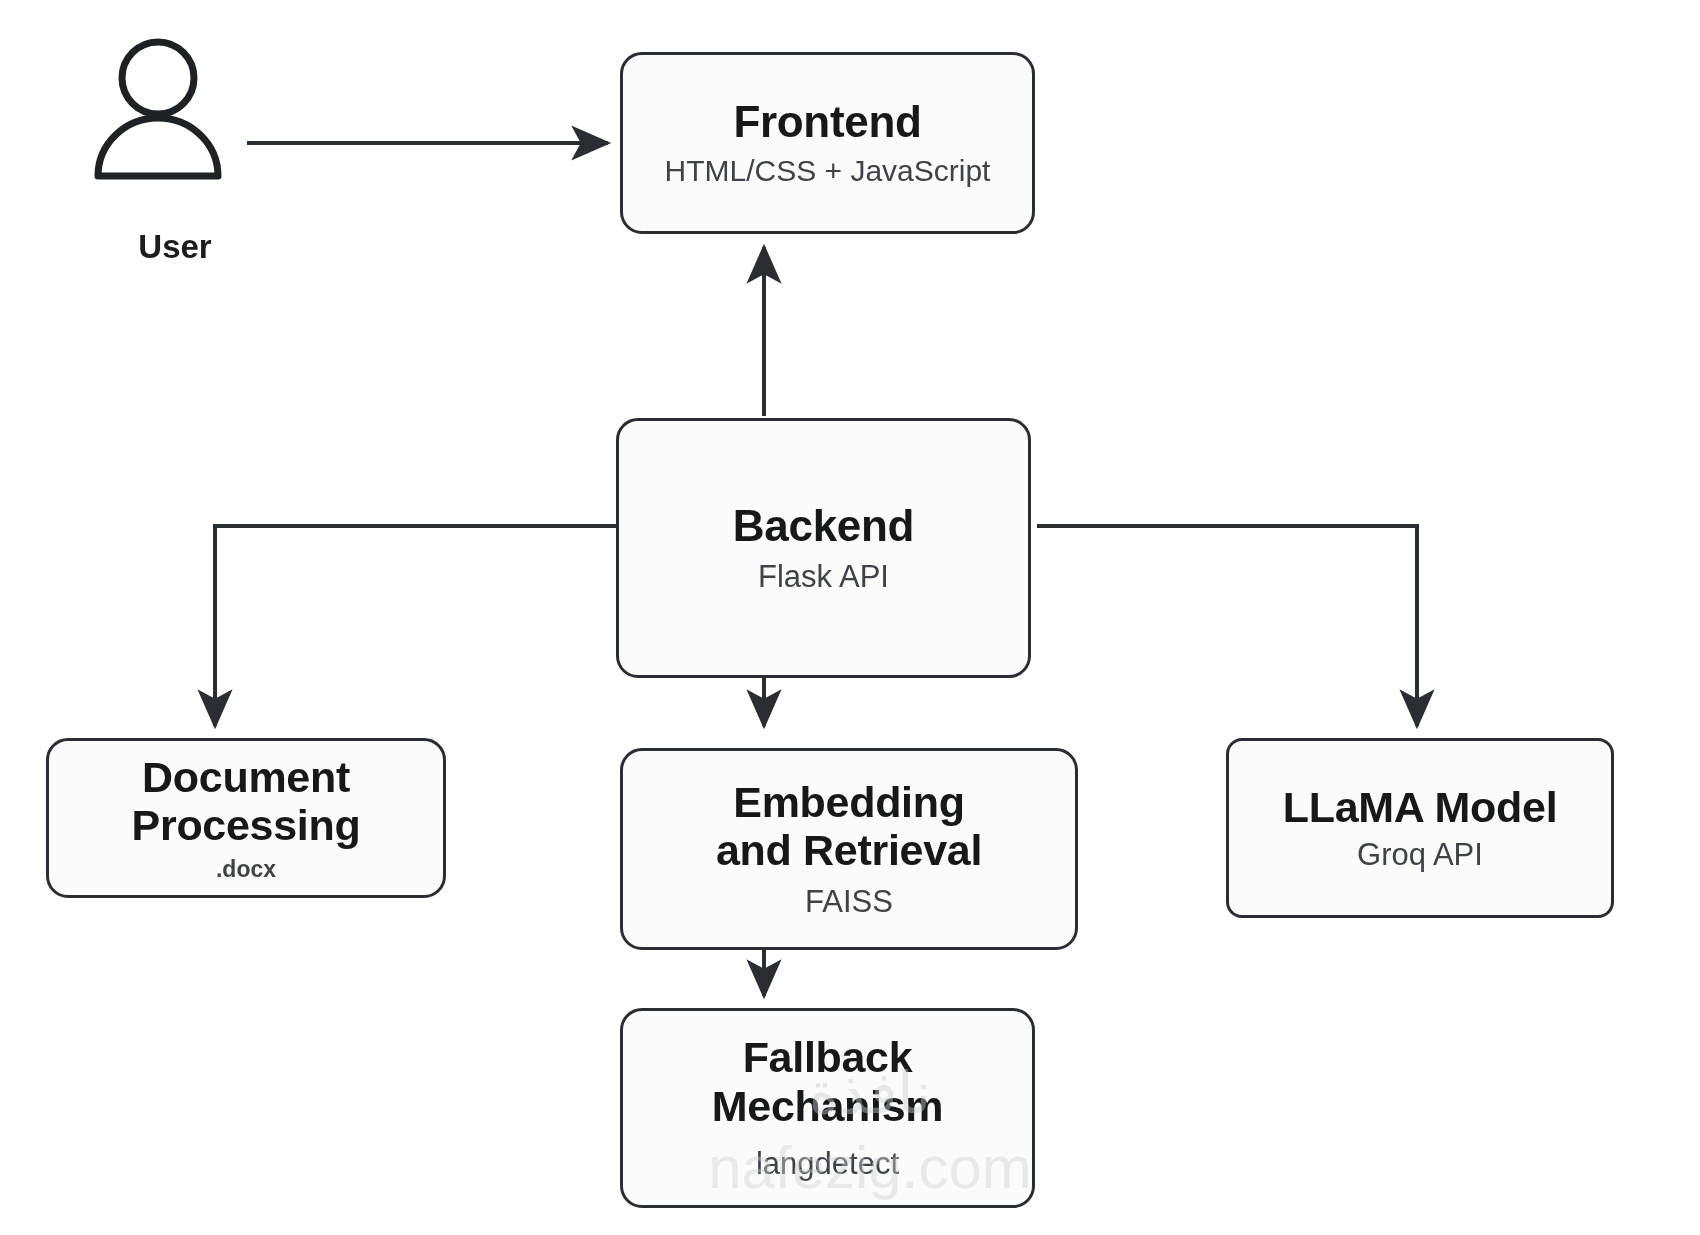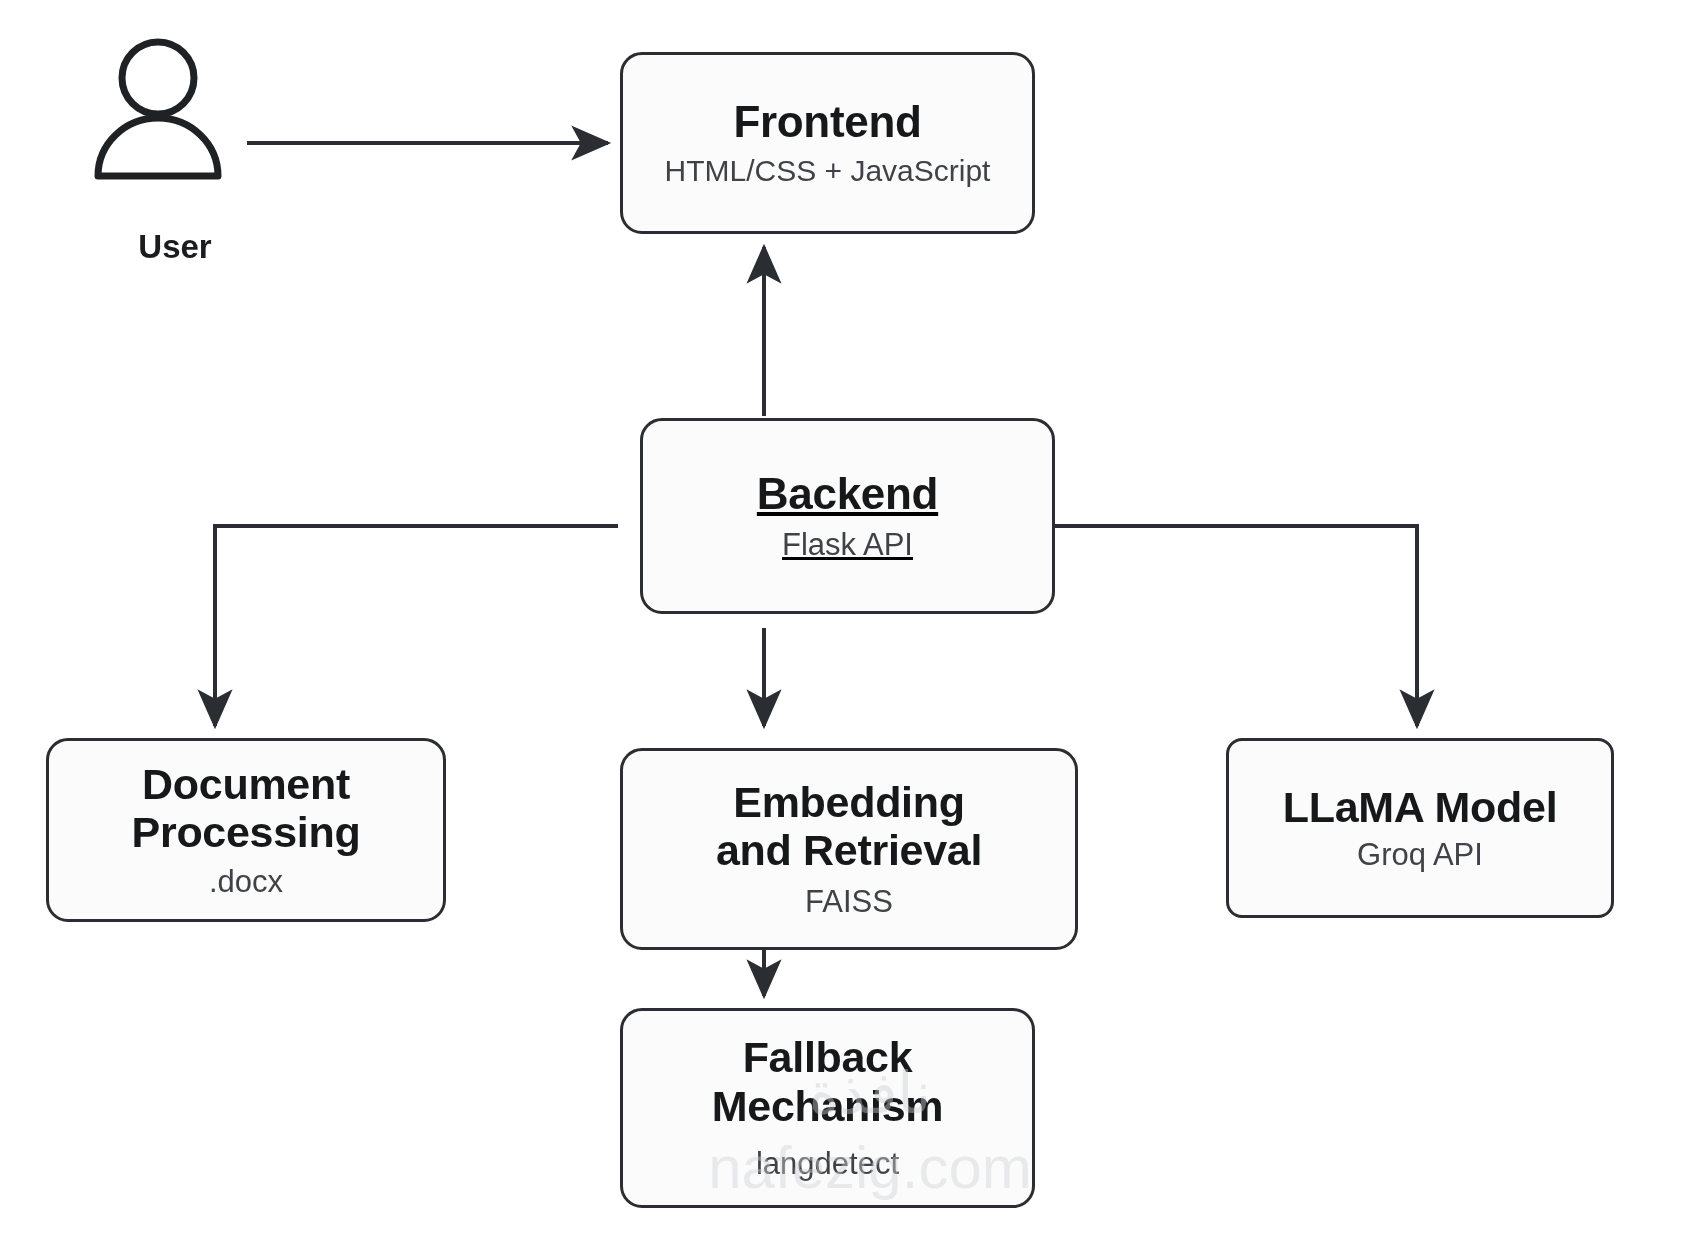--- a/index.html
+++ b/index.html
@@ -52,31 +52,31 @@
   }
   .node .subtitle {
     color: #3f4347;
     font-size: 30px;
     line-height: 1.2;
     margin-top: 6px;
     white-space: nowrap;
   }
   
   #node-frontend { left: 620px;  top: 52px;  width: 415px; height: 182px; }
-  #node-backend  { left: 640px;  top: 418px; width: 415px; height: 196px; text-decoration: underline; }
-  #node-document { left: 46px;   top: 738px; width: 400px; height: 184px; }
+  #node-backend  { left: 616px;  top: 418px; width: 415px; height: 260px; }
+  #node-document { left: 46px;   top: 738px; width: 400px; height: 160px; }
   #node-embedding{ left: 620px;  top: 748px; width: 458px; height: 202px; }
   #node-llama    { left: 1226px; top: 738px; width: 388px; height: 180px; border-radius: 16px; }
   #node-fallback { left: 620px;  top: 1008px; width: 415px; height: 200px; }
 
   #node-document .title { font-size: 43px; }
   #node-embedding .title { font-size: 43px; }
   #node-llama .title { font-size: 43px; }
   #node-fallback .title { font-size: 43px; }
-  #node-document .subtitle { font-size: 31px; margin-top: 6px; }
+  #node-document .subtitle { font-size: 23px; margin-top: 6px; font-weight: bold; }
   #node-llama .subtitle { font-size: 31px; margin-top: 4px; }
   #node-fallback .subtitle { font-size: 31px; margin-top: 15px; }
   #node-embedding .subtitle { font-size: 31px; margin-top: 8px; }
   #node-backend .subtitle { font-size: 31px; margin-top: 8px; }
 
   
   #actor-user {
     position: absolute;
     left: 80px;
     top: 36px;

